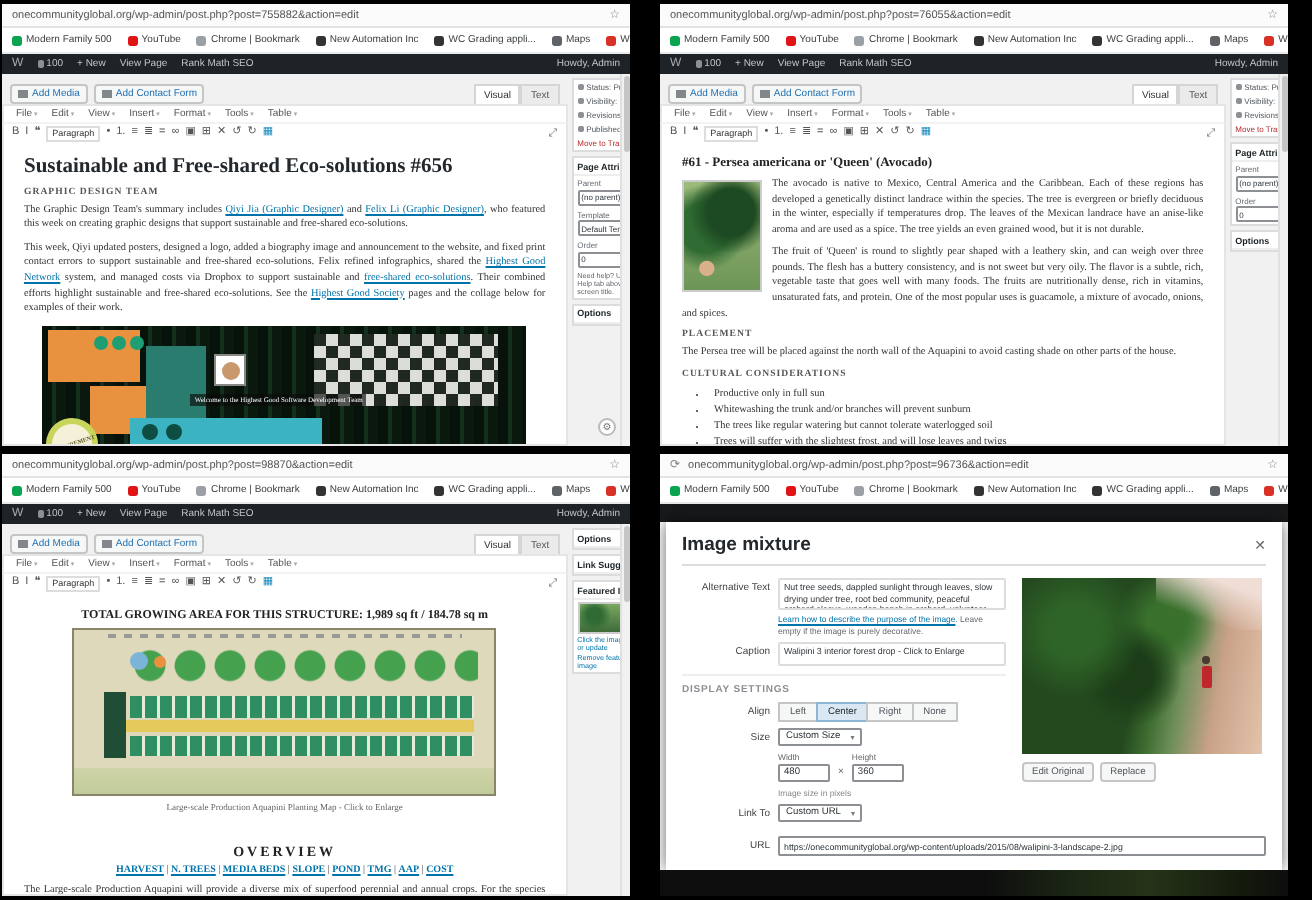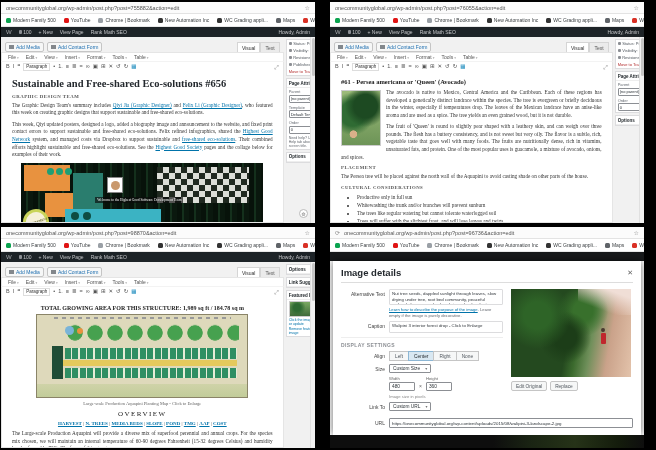--- a/index.html
+++ b/index.html
@@ -81,21 +81,21 @@
 .map::before{content:"";position:absolute;top:2px;left:8%;right:8%;height:2px;background:repeating-linear-gradient(90deg,#999 0 4px,transparent 4px 8px)}
 .m-trees{position:absolute;left:13%;right:4%;top:10%;height:24%;background:radial-gradient(circle 8px at center,#46a14f 92%,transparent) left center/20px 100% repeat-x}
 .m-bed1{position:absolute;left:13%;right:5%;top:40%;height:13%;background:repeating-linear-gradient(90deg,#2f8f63 0 6px,#e7ecd8 6px 7.5px)}
 .m-path{position:absolute;left:12%;right:5%;top:55%;height:7%;background:#e4c95c}
 .m-bed2{position:absolute;left:13%;right:5%;top:64%;height:13%;background:repeating-linear-gradient(90deg,#2f8f63 0 6px,#e7ecd8 6px 7.5px)}
 .m-col{position:absolute;left:7%;top:38%;width:5%;height:40%;background:#1f4d36}
 .m-blue{position:absolute;left:13%;top:13%;width:9px;height:9px;border-radius:50%;background:#7ab4d8}
 .m-or{position:absolute;left:19%;top:16%;width:6px;height:6px;border-radius:50%;background:#e8923f}
 .m-bottom{position:absolute;left:0;right:0;bottom:0;height:16%;background:linear-gradient(#cfd3a8,#c2cc9a)}
 .map-caption{font-size:4.5px;color:#666;text-align:center;margin:3px 0 4px}
-.overview{font-size:7px;font-weight:normal;text-align:center;letter-spacing:1.5px;margin:4px 0 3px;color:#222}
+.overview{font-size:7px;font-weight:bold;text-align:center;letter-spacing:1.5px;margin:16px 0 3px;color:#222}
 .ov-links{text-align:center;font-size:5px;font-weight:bold;margin-bottom:4px}
 .ov-item+.ov-item::before{content:" | ";color:#444;font-weight:normal}
 .ov-link{color:#0073aa;text-decoration:underline}
 
 .dimtop{height:9px;background:#17191b}
 .modal{position:absolute;left:3px;right:3px;top:34px;bottom:13px;background:#fff;box-shadow:0 0 8px rgba(0,0,0,.6);padding:6px 8px;overflow:hidden}
 .m-title{font-size:9.5px;color:#23282d;font-weight:bold;padding-bottom:4px;border-bottom:1px solid #ddd;display:flex;align-items:center}
 .m-close{margin-left:auto;color:#666;font-size:7px;font-weight:normal}
 .m-body{display:flex;gap:8px;padding-top:6px}
 .m-left{flex:1}
@@ -598,21 +598,21 @@
         </span>
         <span class="bm">
           <i class="bm-ic" style="background: rgb(217, 48, 37);"></i>
           <em class="bm-label">Weebles</em>
         </span>
       </div>
   </div>
   <div class="dimtop"></div>
   <div class="modal">
     <div class="m-title">
-      <span>Image details</span>
+      <span>Image mixture</span>
       <span class="m-close">✕</span>
     </div>
     <div class="m-body">
       <div class="m-left">
         <div class="frow">
           <span class="flabel">Alternative Text</span>
           <div class="ftext alt">Nut tree seeds, dappled sunlight through leaves, slow drying under tree, root bed community, peaceful orchard alcove, wooden bench in orchard, volunteer walking the path</div>
         </div>
         <div class="fhelp"><a class="link">Learn how to describe the purpose of the image</a><span>. Leave empty if the image is purely decorative.</span></div>
         <div class="frow">

